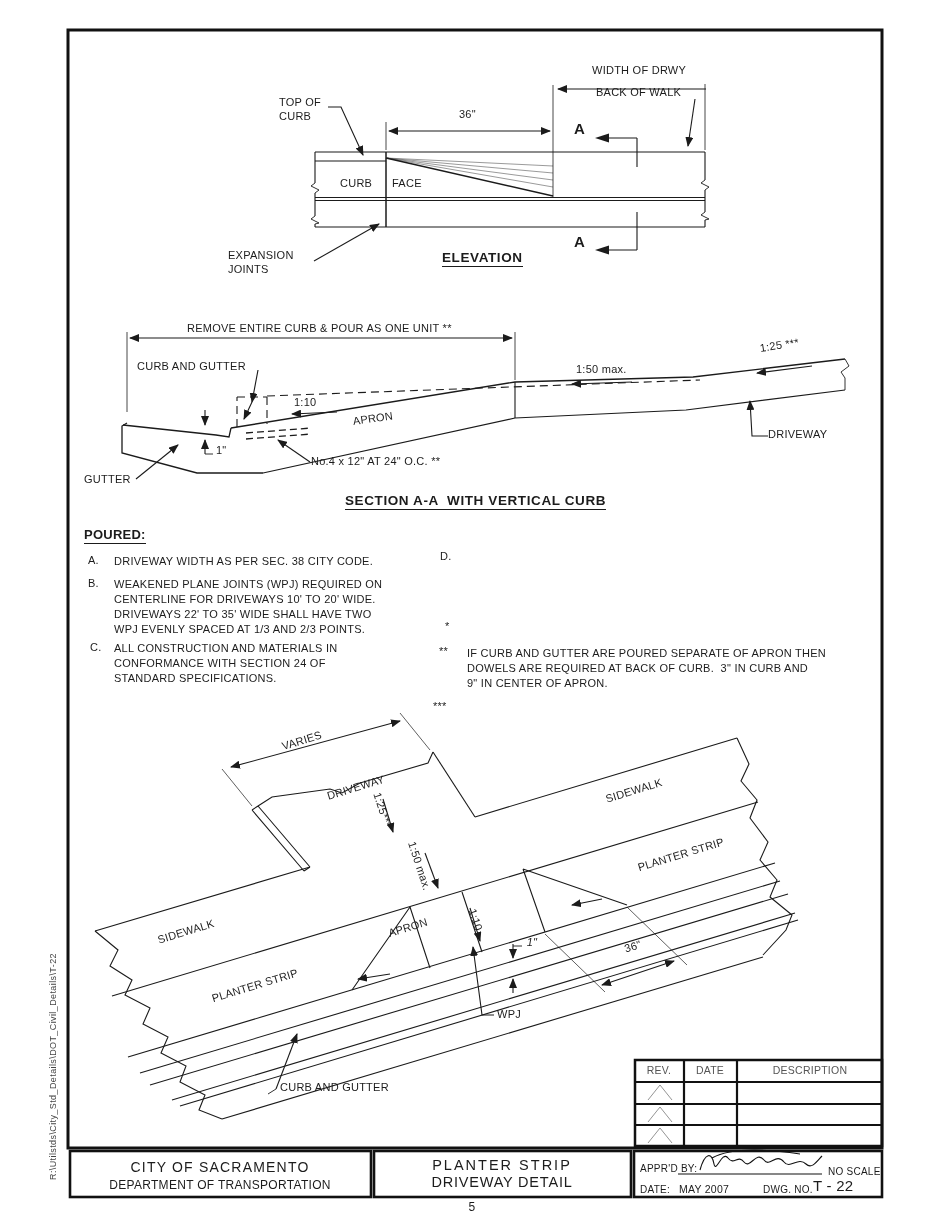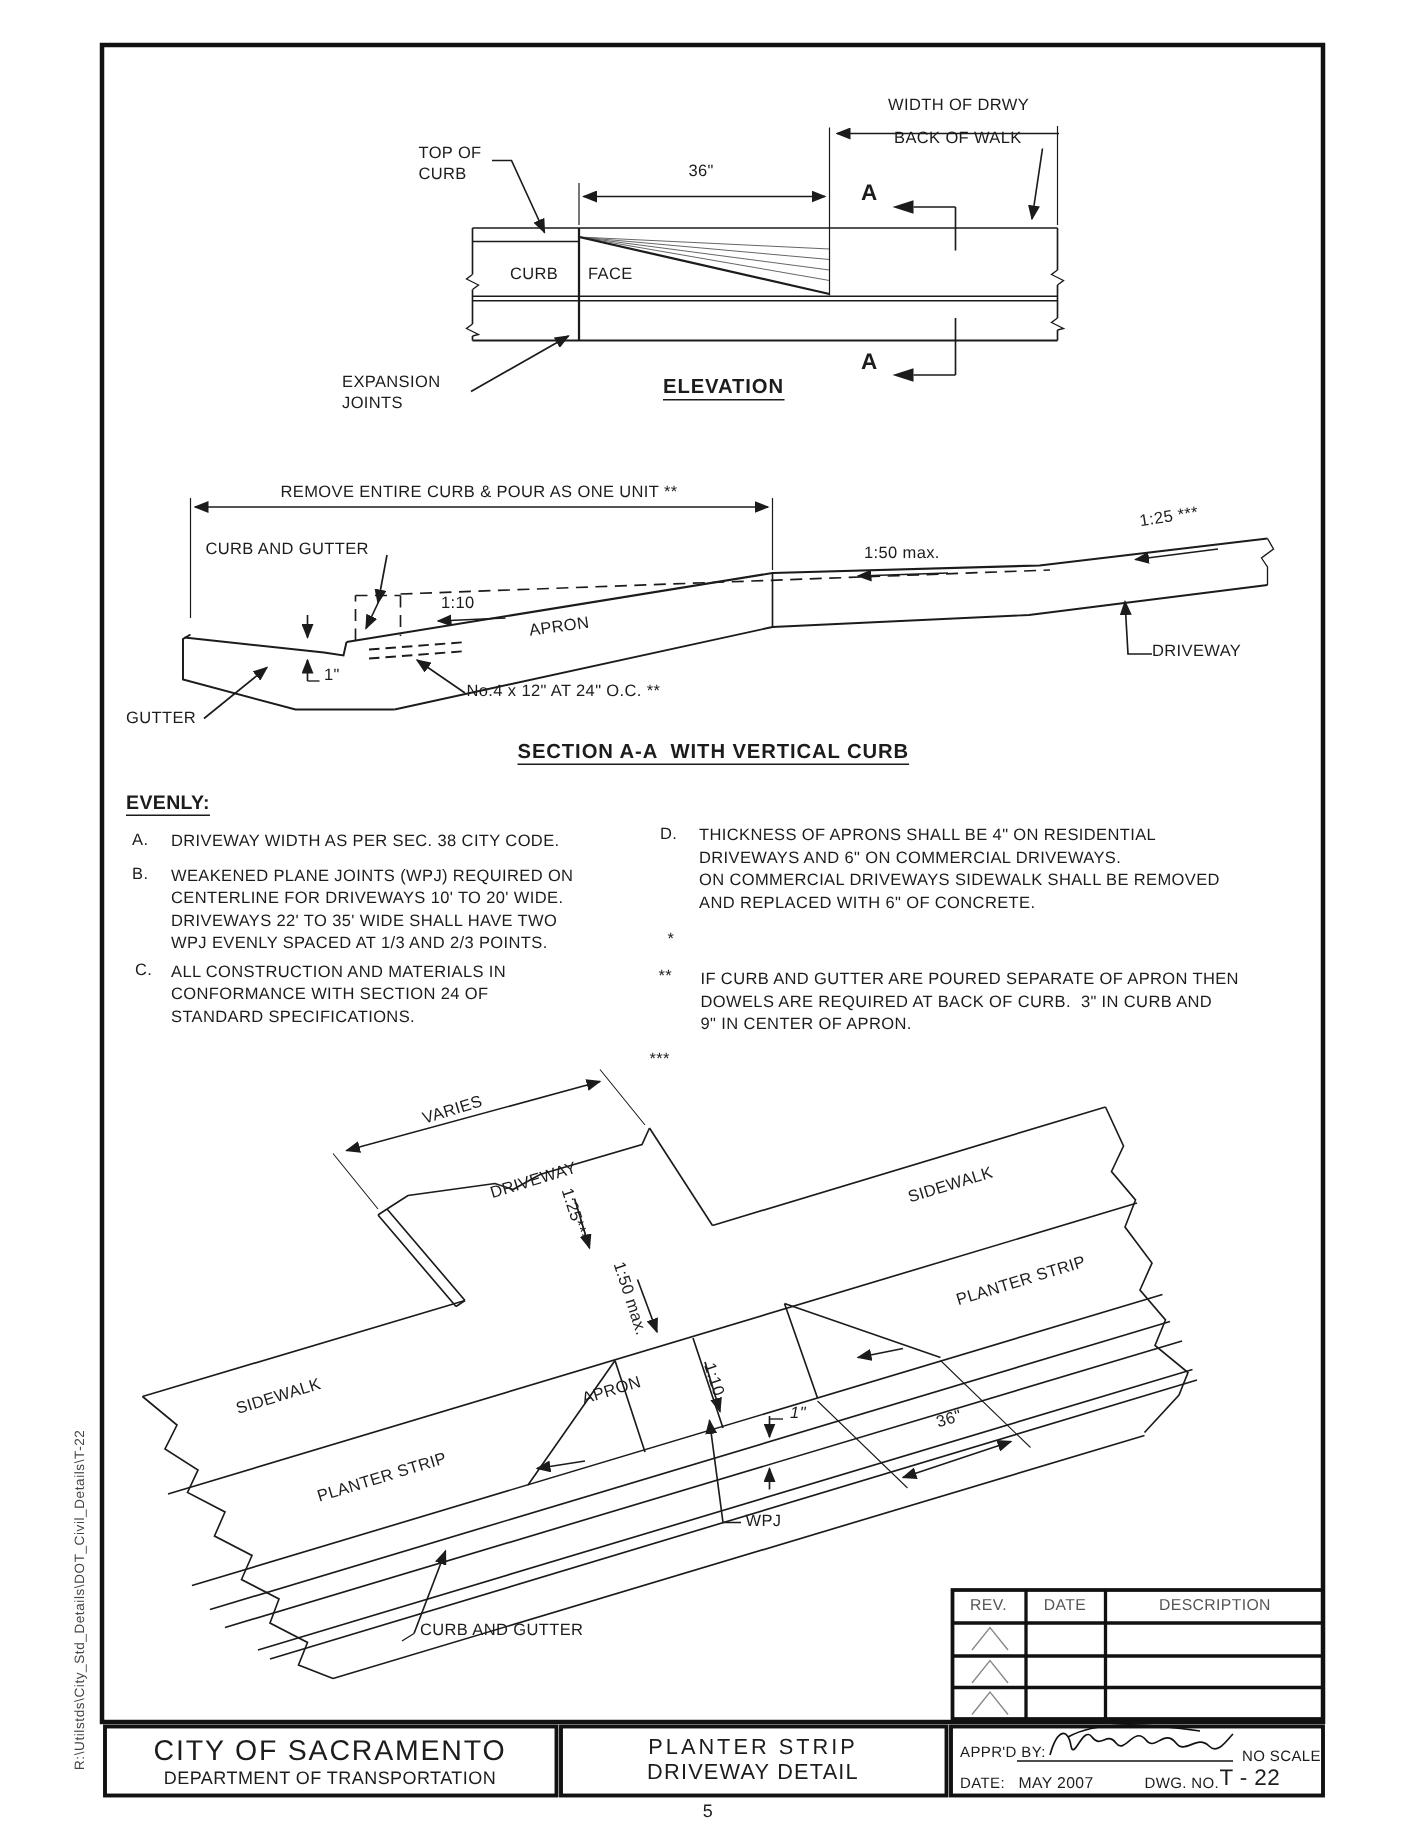--- a/index.html
+++ b/index.html
@@ -199,37 +199,33 @@
   <span class="lbl" style="left:294px;top:396px">1:10</span>
   <span class="lbl" style="left:352px;top:415px;transform:rotate(-8deg);transform-origin:0 0">APRON</span>
   <span class="lbl" style="left:576px;top:363px">1:50 max.</span>
   <span class="lbl" style="left:759px;top:342px;transform:rotate(-9deg);transform-origin:0 0">1:25 ***</span>
   <span class="lbl" style="left:768px;top:428px">DRIVEWAY</span>
   <span class="lbl" style="left:84px;top:473px">GUTTER</span>
   <span class="lbl" style="left:216px;top:444px">1"</span>
   <span class="lbl" style="left:311px;top:455px">No.4 x 12" AT 24" O.C. **</span>
   <span class="lbl title14 u" style="left:345px;top:494px">SECTION A-A  WITH VERTICAL CURB</span>
 
-  <span class="lbl u" style="left:84px;top:528px;font-size:13px;font-weight:600">EVENLY:</span>
+  <span class="lbl u" style="left:84px;top:528px;font-size:13px;font-weight:600">POURED:</span>
   <span class="lbl" style="left:88px;top:554px">A.</span>
   <span class="lbl ml" style="left:114px;top:554px">DRIVEWAY WIDTH AS PER SEC. 38 CITY CODE.</span>
   <span class="lbl" style="left:88px;top:577px">B.</span>
   <span class="lbl ml" style="left:114px;top:577px">WEAKENED PLANE JOINTS (WPJ) REQUIRED ON
 CENTERLINE FOR DRIVEWAYS 10' TO 20' WIDE.
 DRIVEWAYS 22' TO 35' WIDE SHALL HAVE TWO
 WPJ EVENLY SPACED AT 1/3 AND 2/3 POINTS.</span>
   <span class="lbl" style="left:90px;top:641px">C.</span>
   <span class="lbl ml" style="left:114px;top:641px">ALL CONSTRUCTION AND MATERIALS IN
 CONFORMANCE WITH SECTION 24 OF
 STANDARD SPECIFICATIONS.</span>
   <span class="lbl" style="left:440px;top:550px">D.</span>
-  <span class="lbl ml" style="left:466px;top:550px">THICKNESS OF APRONS SHALL BE 4" ON RESIDENTIAL
-DRIVEWAYS AND 6" ON COMMERCIAL DRIVEWAYS.
-ON COMMERCIAL DRIVEWAYS SIDEWALK SHALL BE REMOVED
-AND REPLACED WITH 6" OF CONCRETE.</span>
   <span class="lbl" style="left:445px;top:620px">*</span>
   <span class="lbl" style="left:439px;top:645px">**</span>
   <span class="lbl ml" style="left:467px;top:646px">IF CURB AND GUTTER ARE POURED SEPARATE OF APRON THEN
 DOWELS ARE REQUIRED AT BACK OF CURB.  3" IN CURB AND
 9" IN CENTER OF APRON.</span>
   <span class="lbl" style="left:433px;top:700px">***</span>
 
   <span class="lbl ctr" style="left:302px;top:741px;--r:-17deg">VARIES</span>
   <span class="lbl ctr" style="left:356px;top:788px;--r:-17deg">DRIVEWAY</span>
   <span class="lbl ctr" style="left:382px;top:810px;--r:72deg">1:25***</span>
@@ -242,21 +238,21 @@
   <span class="lbl ctr" style="left:255px;top:986px;--r:-17deg">PLANTER STRIP</span>
   <span class="lbl ctr" style="left:532px;top:943px;font-style:italic">1"</span>
   <span class="lbl ctr" style="left:633px;top:947px;--r:-17deg">36"</span>
   <span class="lbl" style="left:497px;top:1008px">WPJ</span>
   <span class="lbl" style="left:280px;top:1081px">CURB AND GUTTER</span>
 
   <span class="lbl ctr gray" style="left:659px;top:1071px;font-size:10.5px">REV.</span>
   <span class="lbl ctr gray" style="left:710px;top:1071px;font-size:10.5px">DATE</span>
   <span class="lbl ctr gray" style="left:810px;top:1071px;font-size:10.5px">DESCRIPTION</span>
 
-  <span class="lbl ctr" style="left:220px;top:1168px;font-size:19px;letter-spacing:1.2px">CITY OF SACRAMENTO</span>
+  <span class="lbl ctr" style="left:220px;top:1168px;font-size:14px;letter-spacing:1.2px">CITY OF SACRAMENTO</span>
   <span class="lbl ctr b" style="left:220px;top:1186px;font-size:12px;letter-spacing:.3px">DEPARTMENT OF TRANSPORTATION</span>
   <span class="lbl ctr" style="left:502px;top:1166px;font-size:14.5px;letter-spacing:2px">PLANTER STRIP</span>
   <span class="lbl ctr" style="left:502px;top:1183px;font-size:14.5px;letter-spacing:.8px">DRIVEWAY DETAIL</span>
   <span class="lbl" style="left:640px;top:1162px;font-size:10px">APPR'D BY:</span>
   <span class="lbl" style="left:828px;top:1165px;font-size:10px">NO SCALE</span>
   <span class="lbl" style="left:640px;top:1183px;font-size:10px">DATE:</span>
   <span class="lbl" style="left:679px;top:1183px;font-size:10.5px">MAY 2007</span>
   <span class="lbl" style="left:763px;top:1183px;font-size:10px">DWG. NO.</span>
   <span class="lbl b" style="left:813px;top:1179px;font-size:15px">T - 22</span>
 

